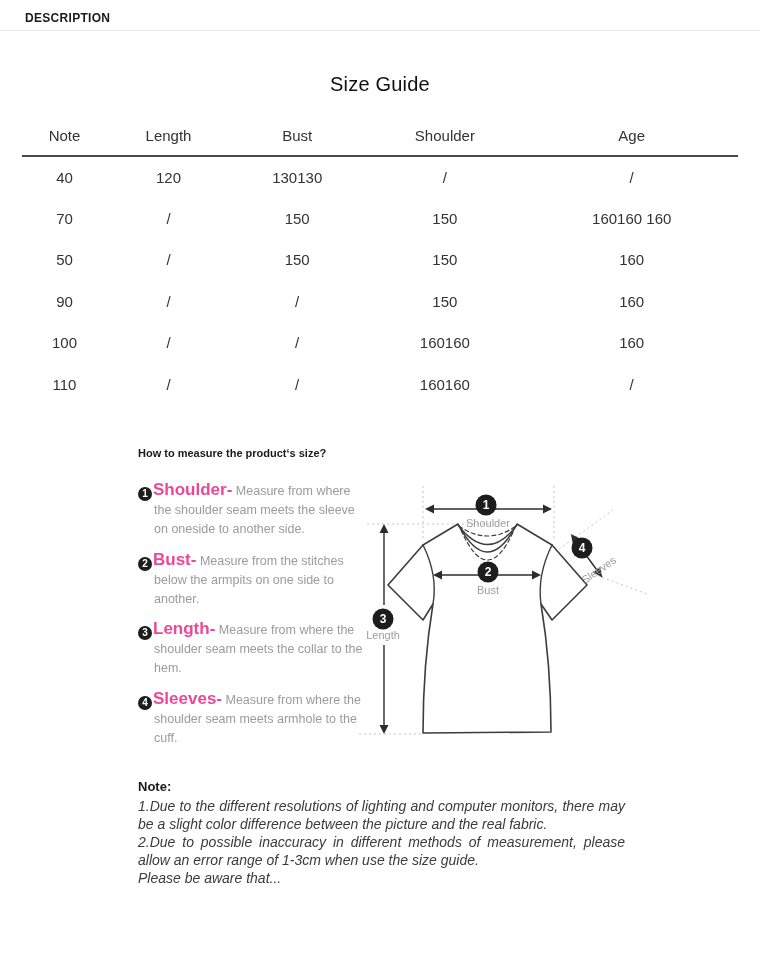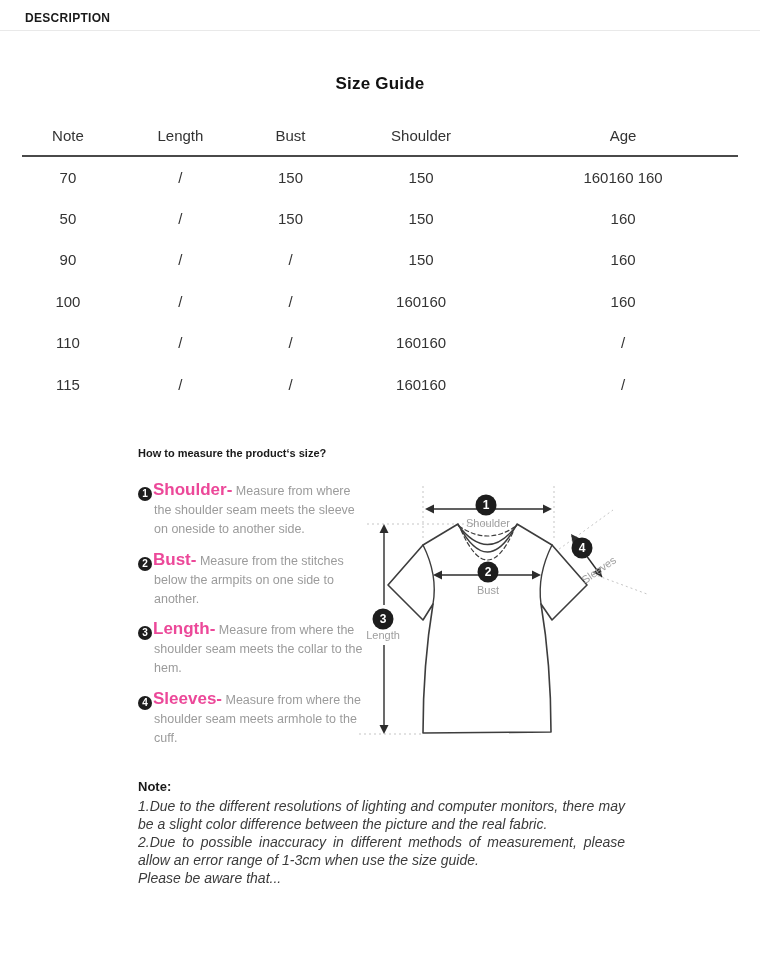--- a/index.html
+++ b/index.html
@@ -3,21 +3,21 @@
 <meta charset="utf-8">
 <style>
   html,body{margin:0;padding:0;background:#ffffff;}
   body{width:760px;height:960px;overflow:hidden;font-family:"Liberation Sans",sans-serif;color:#222;position:relative;}
 
   
   .desc-header{height:31px;box-sizing:border-box;border-bottom:1px solid #e9e9e9;padding:8px 0 0 25px;}
   .desc-header span{font-size:12px;font-weight:bold;color:#1a1a1a;letter-spacing:.3px;}
 
   
-  .sg-title{margin:39px 0 0 0;text-align:center;font-size:17px;line-height:28px;font-weight:bold;color:#111;letter-spacing:.2px;}
+  .sg-title{margin:39px 0 0 0;text-align:center;font-size:20px;line-height:28px;font-weight:normal;color:#111;letter-spacing:.2px;}
 
   
   table.size-table{width:716px;margin:0 22px;border-collapse:collapse;}
   table.size-table th{font-weight:normal;font-size:15px;color:#333;padding:28px 0 10px 0;line-height:19px;text-align:center;border-bottom:2px solid #4a4a4a;}
   table.size-table td{font-size:15px;color:#333;text-align:center;padding:10.7px 0;line-height:20px;}
 
   
   .measure-section{position:relative;margin:40px 0 0 138px;height:320px;}
   .measure-heading{margin:0;font-size:11px;line-height:17px;font-weight:bold;color:#1a1a1a;}
   .measure-list{margin-top:19px;width:226px;}
@@ -61,20 +61,27 @@
       <tr>
         <th>Note</th>
         <th>Length</th>
         <th>Bust</th>
         <th>Shoulder</th>
         <th>Age</th>
       </tr>
     </thead>
     <tbody>
       <tr>
+        <td>40</td>
+        <td>120</td>
+        <td>130130</td>
+        <td>/</td>
+        <td>/</td>
+      </tr>
+      <tr>
         <td>70</td>
         <td>/</td>
         <td>150</td>
         <td>150</td>
         <td>160160 160</td>
       </tr>
       <tr>
         <td>50</td>
         <td>/</td>
         <td>150</td>
@@ -90,27 +97,20 @@
       </tr>
       <tr>
         <td>100</td>
         <td>/</td>
         <td>/</td>
         <td>160160</td>
         <td>160</td>
       </tr>
       <tr>
         <td>110</td>
-        <td>/</td>
-        <td>/</td>
-        <td>160160</td>
-        <td>/</td>
-      </tr>
-      <tr>
-        <td>115</td>
         <td>/</td>
         <td>/</td>
         <td>160160</td>
         <td>/</td>
       </tr>
     </tbody>
   </table>
 
   <div class="measure-section">
     <h2 class="measure-heading">How to measure the product‘s size?</h2>

